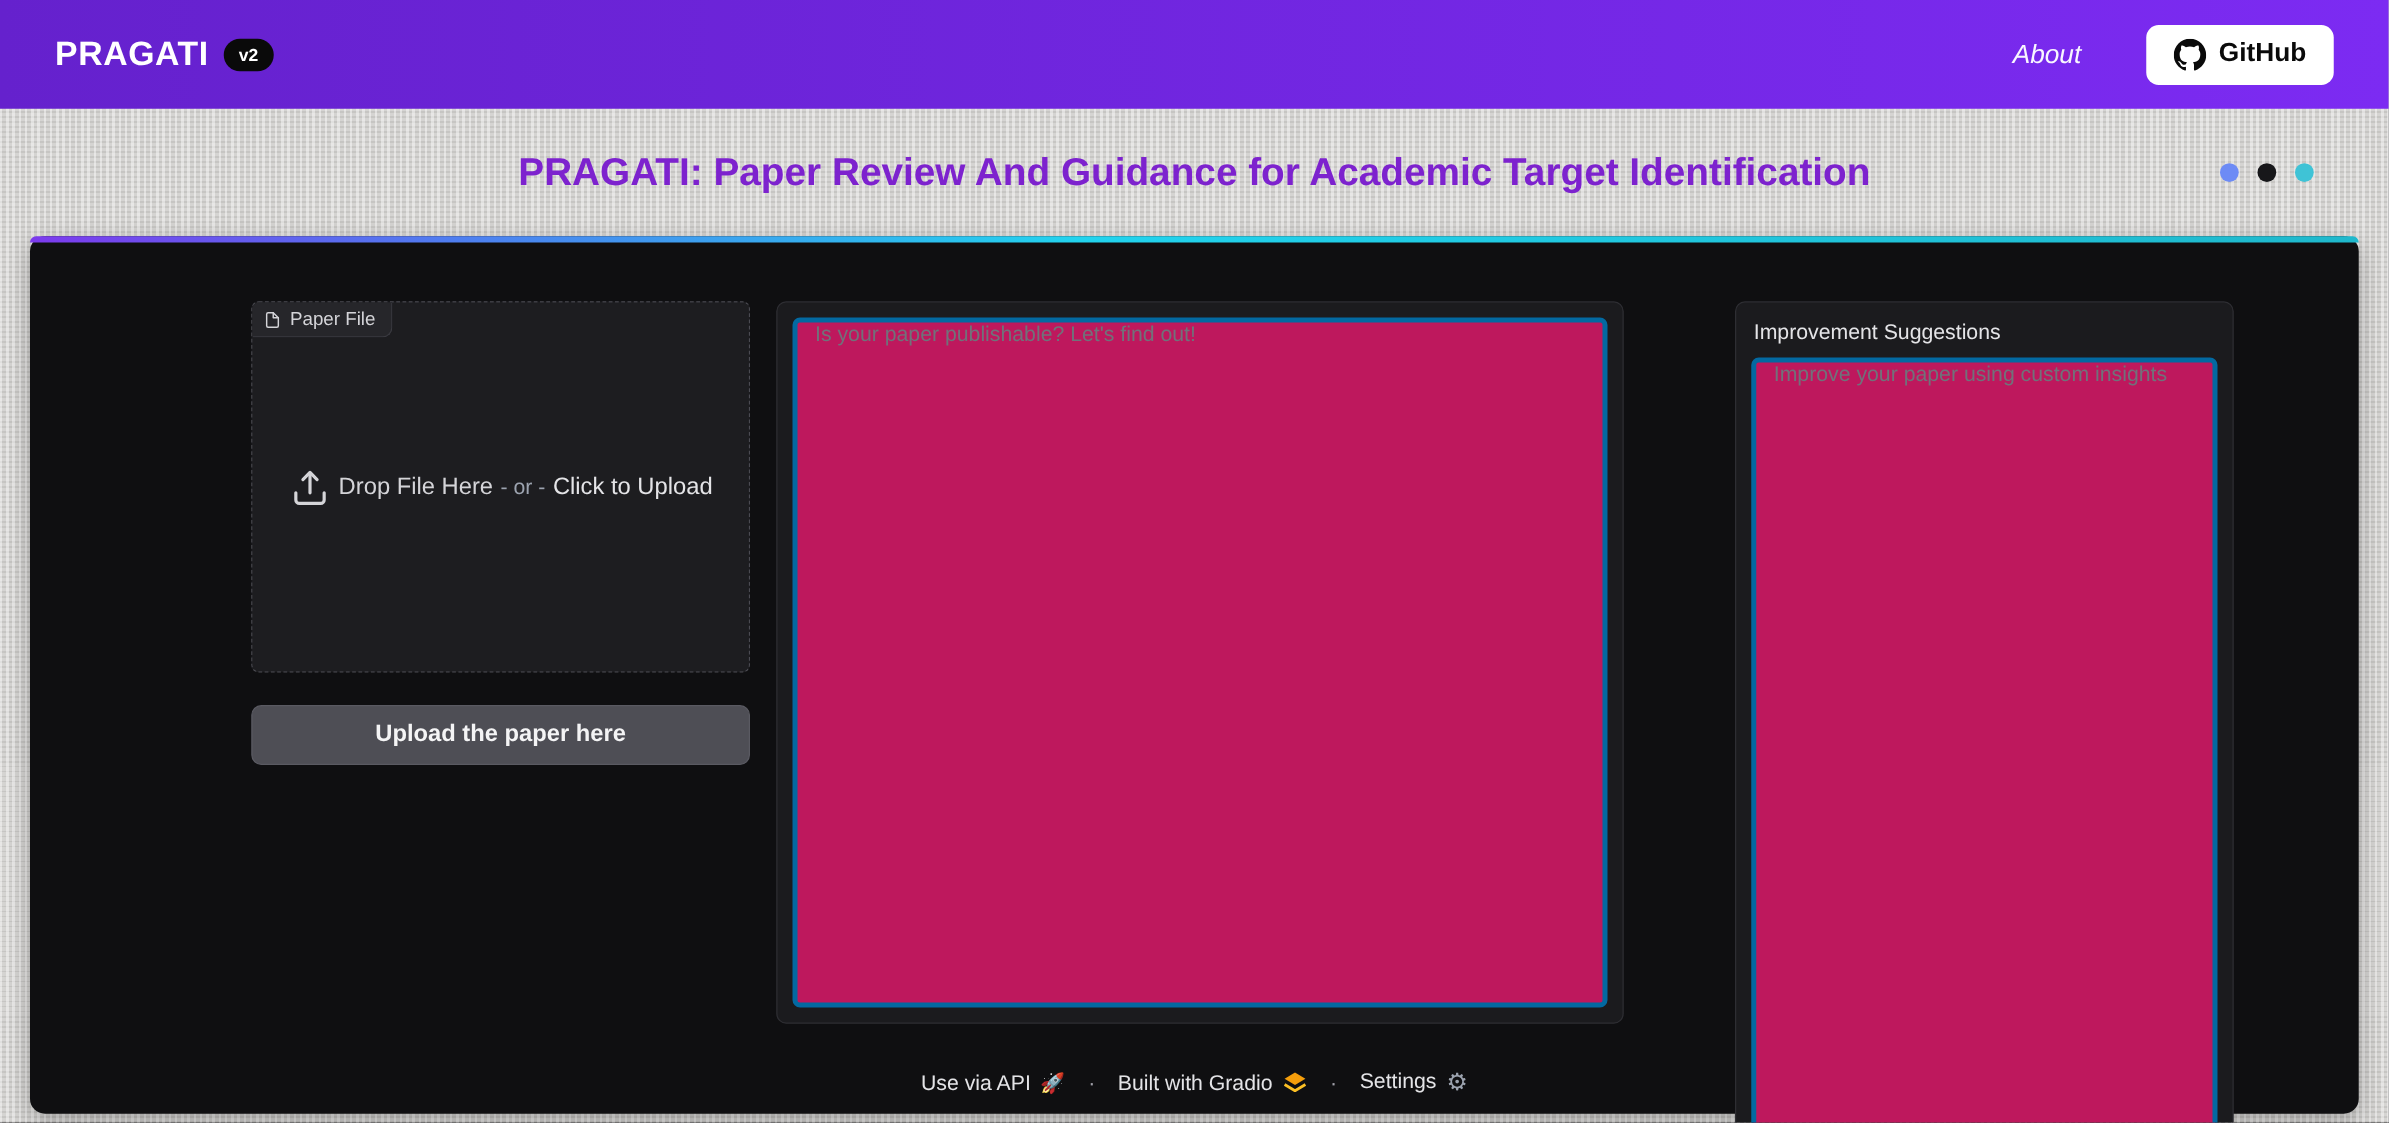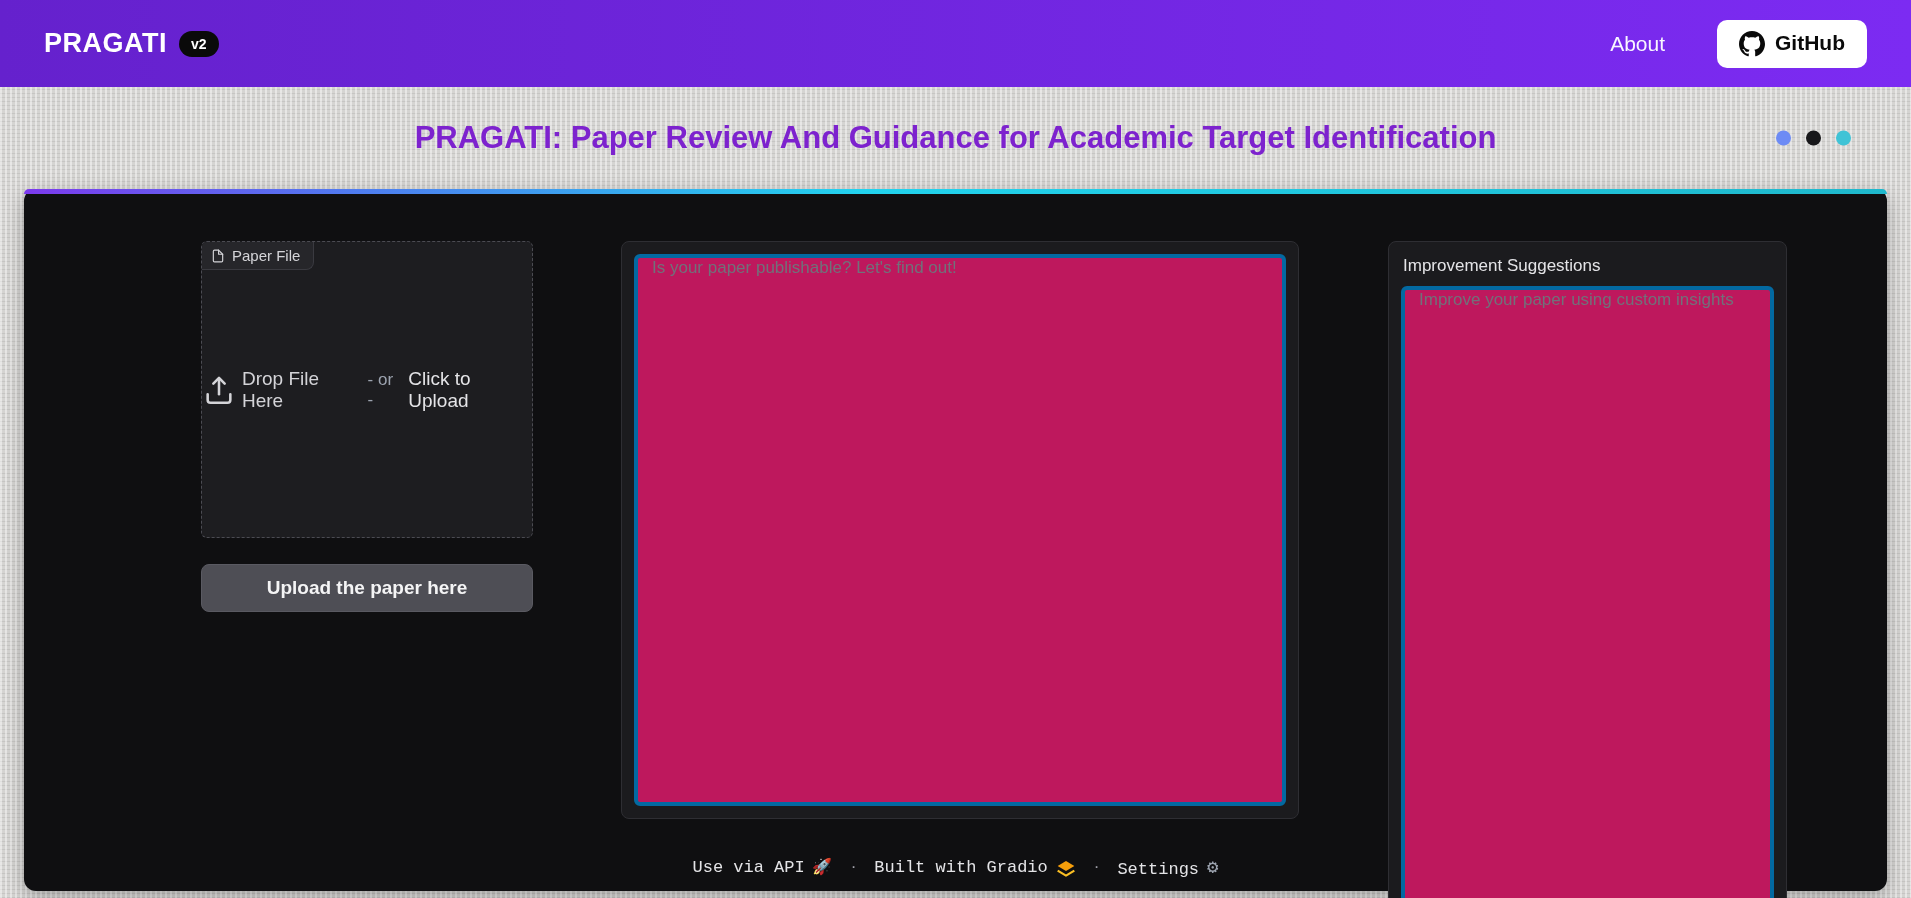--- a/index.html
+++ b/index.html
@@ -14,21 +14,21 @@
   }
   
   .navbar{
     height:87px;display:flex;align-items:center;padding:0 44px;
     background:linear-gradient(90deg,#6521cd 0%,#7c2bf2 100%);
   }
   .brand{display:flex;align-items:center;gap:12px;text-align:center;}
   .brand-text{color:#ffffff;font-size:27px;font-weight:800;letter-spacing:.5px;}
   .badge{background:#0a0a0a;color:#ffffff;font-size:14px;font-weight:700;padding:5px 12px;border-radius:999px;}
   .nav-right{margin-left:auto;display:flex;align-items:center;gap:52px;}
-  .about{color:#f8f6ff;font-size:21px;font-weight:500;text-decoration:none;cursor:pointer;}
+  .about{color:#f8f6ff;font-size:21px;font-weight:500;text-decoration:none;cursor:pointer;font-style:italic;}
   .github-btn{
     display:flex;align-items:flex-start;gap:10px;background:#ffffff;border:none;border-radius:10px;
     padding:11px 22px;font-size:21px;font-weight:700;color:#0a0a0a;cursor:pointer;font-family:inherit;
   }
   .gh-icon svg{display:block;}
   
   .hero{position:relative;height:102px;display:flex;align-items:center;justify-content:center;}
   .title{font-size:31px;font-weight:700;color:#7d22ce;}
   .dots{position:absolute;right:60px;top:50%;transform:translateY(-50%);display:flex;gap:15px;}
   .dot{width:15px;height:15px;border-radius:50%;}
@@ -38,21 +38,21 @@
   
   .panel{
     position:relative;margin:0 24px;height:702px;background:#0f0f11;border-radius:12px;
     box-shadow:0 6px 20px rgba(0,0,0,.28);
   }
   .gradient-bar{
     position:absolute;top:0;left:0;right:0;height:5px;border-radius:12px 12px 0 0;
     background:linear-gradient(90deg,#7c3aed 0%,#4f7df0 18%,#22d3ee 45%,#1fb8cc 100%);
   }
   .col{position:absolute;top:52px;}
-  .col-left{left:177px;width:332px;}
+  .col-left{left:177px;width:399px;}
   .col-mid{left:597px;width:678px;height:578px;}
   .col-right{left:1364px;width:399px;height:704px;}
   
   .file-box{position:relative;height:297px;background:#1d1d20;border:1px dashed #4b4b52;border-radius:6px;cursor:pointer;}
   .file-tab{
     position:absolute;top:0;left:0;display:flex;align-items:center;gap:7px;
     background:#26262a;border-right:1px solid #3a3a40;border-bottom:1px solid #3a3a40;
     border-radius:5px 0 8px 0;padding:5px 13px 5px 9px;font-size:15px;color:#d4d4d8;
   }
   .file-tab svg{display:block;}
@@ -71,21 +71,21 @@
   .box-area{
     flex:1;background:#be185d;border:4px solid #0369a1;border-radius:6px;padding:0 14px;
     font-size:17px;color:#d4d4d8;resize:none;outline:none;font-family:inherit;
   }
   .box-area::placeholder{color:#71717a;}
   
   .gr-footer{
     position:absolute;left:0;right:0;top:666px;display:flex;justify-content:center;align-items:center;
     gap:18px;font-size:17px;color:#e4e4e7;
   }
-  .gr-footer a{display:flex;align-items:flex-end;gap:8px;color:#e4e4e7;text-decoration:none;cursor:pointer;font-family:Liberation Mono, monospace;}
+  .gr-footer a{display:flex;align-items:flex-start;gap:8px;color:#e4e4e7;text-decoration:none;cursor:pointer;}
   .sep{color:#a1a1aa;}
   .gear{color:#9ca3af;font-size:19px;}
   .rocket{font-size:16px;}
   .gradio-logo svg{display:block;}
 </style>
 </head>
 <body>
 
 <div class="page">
 

